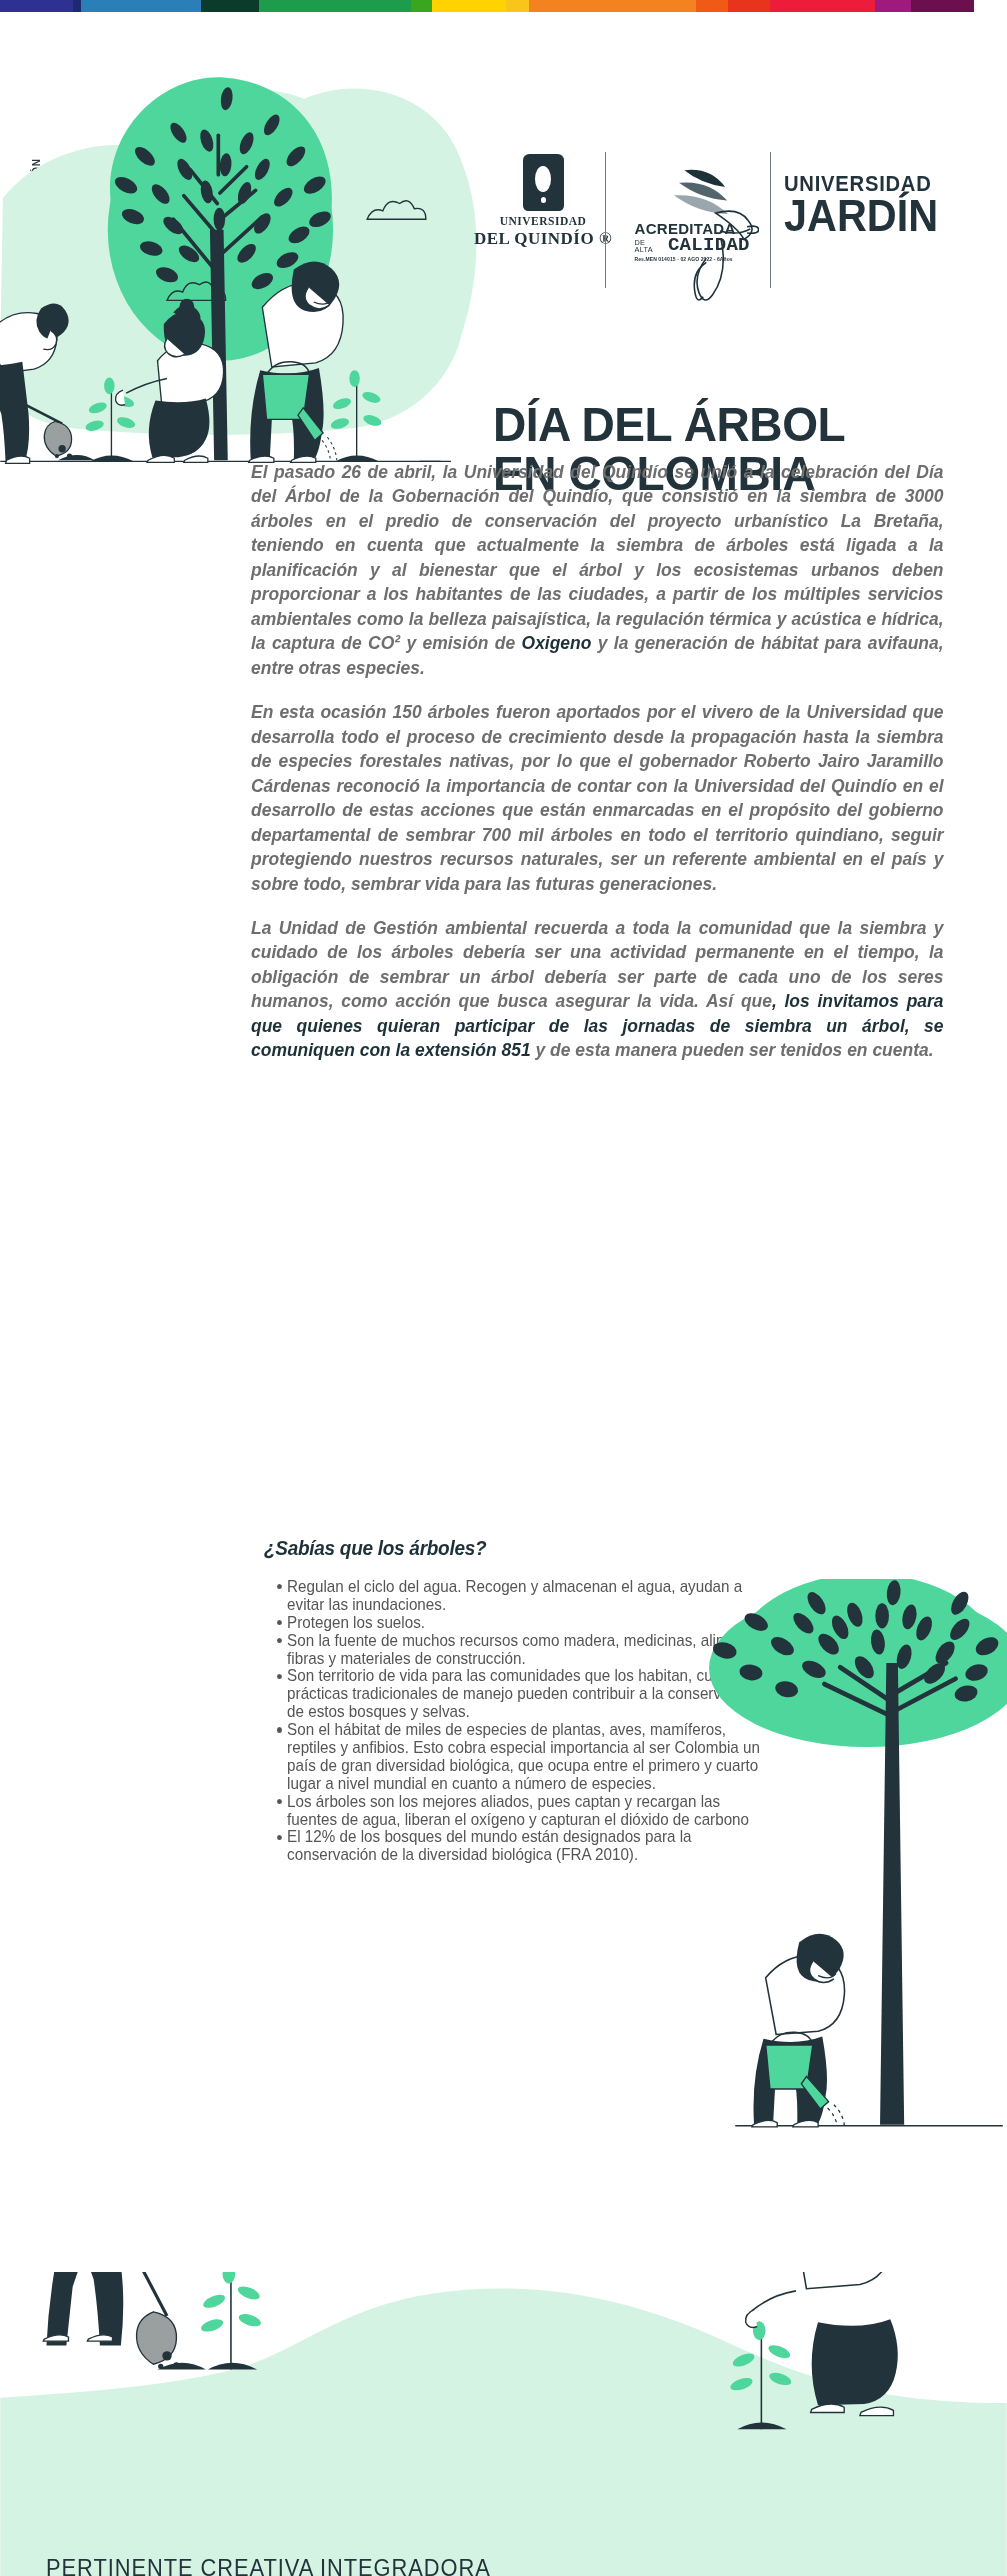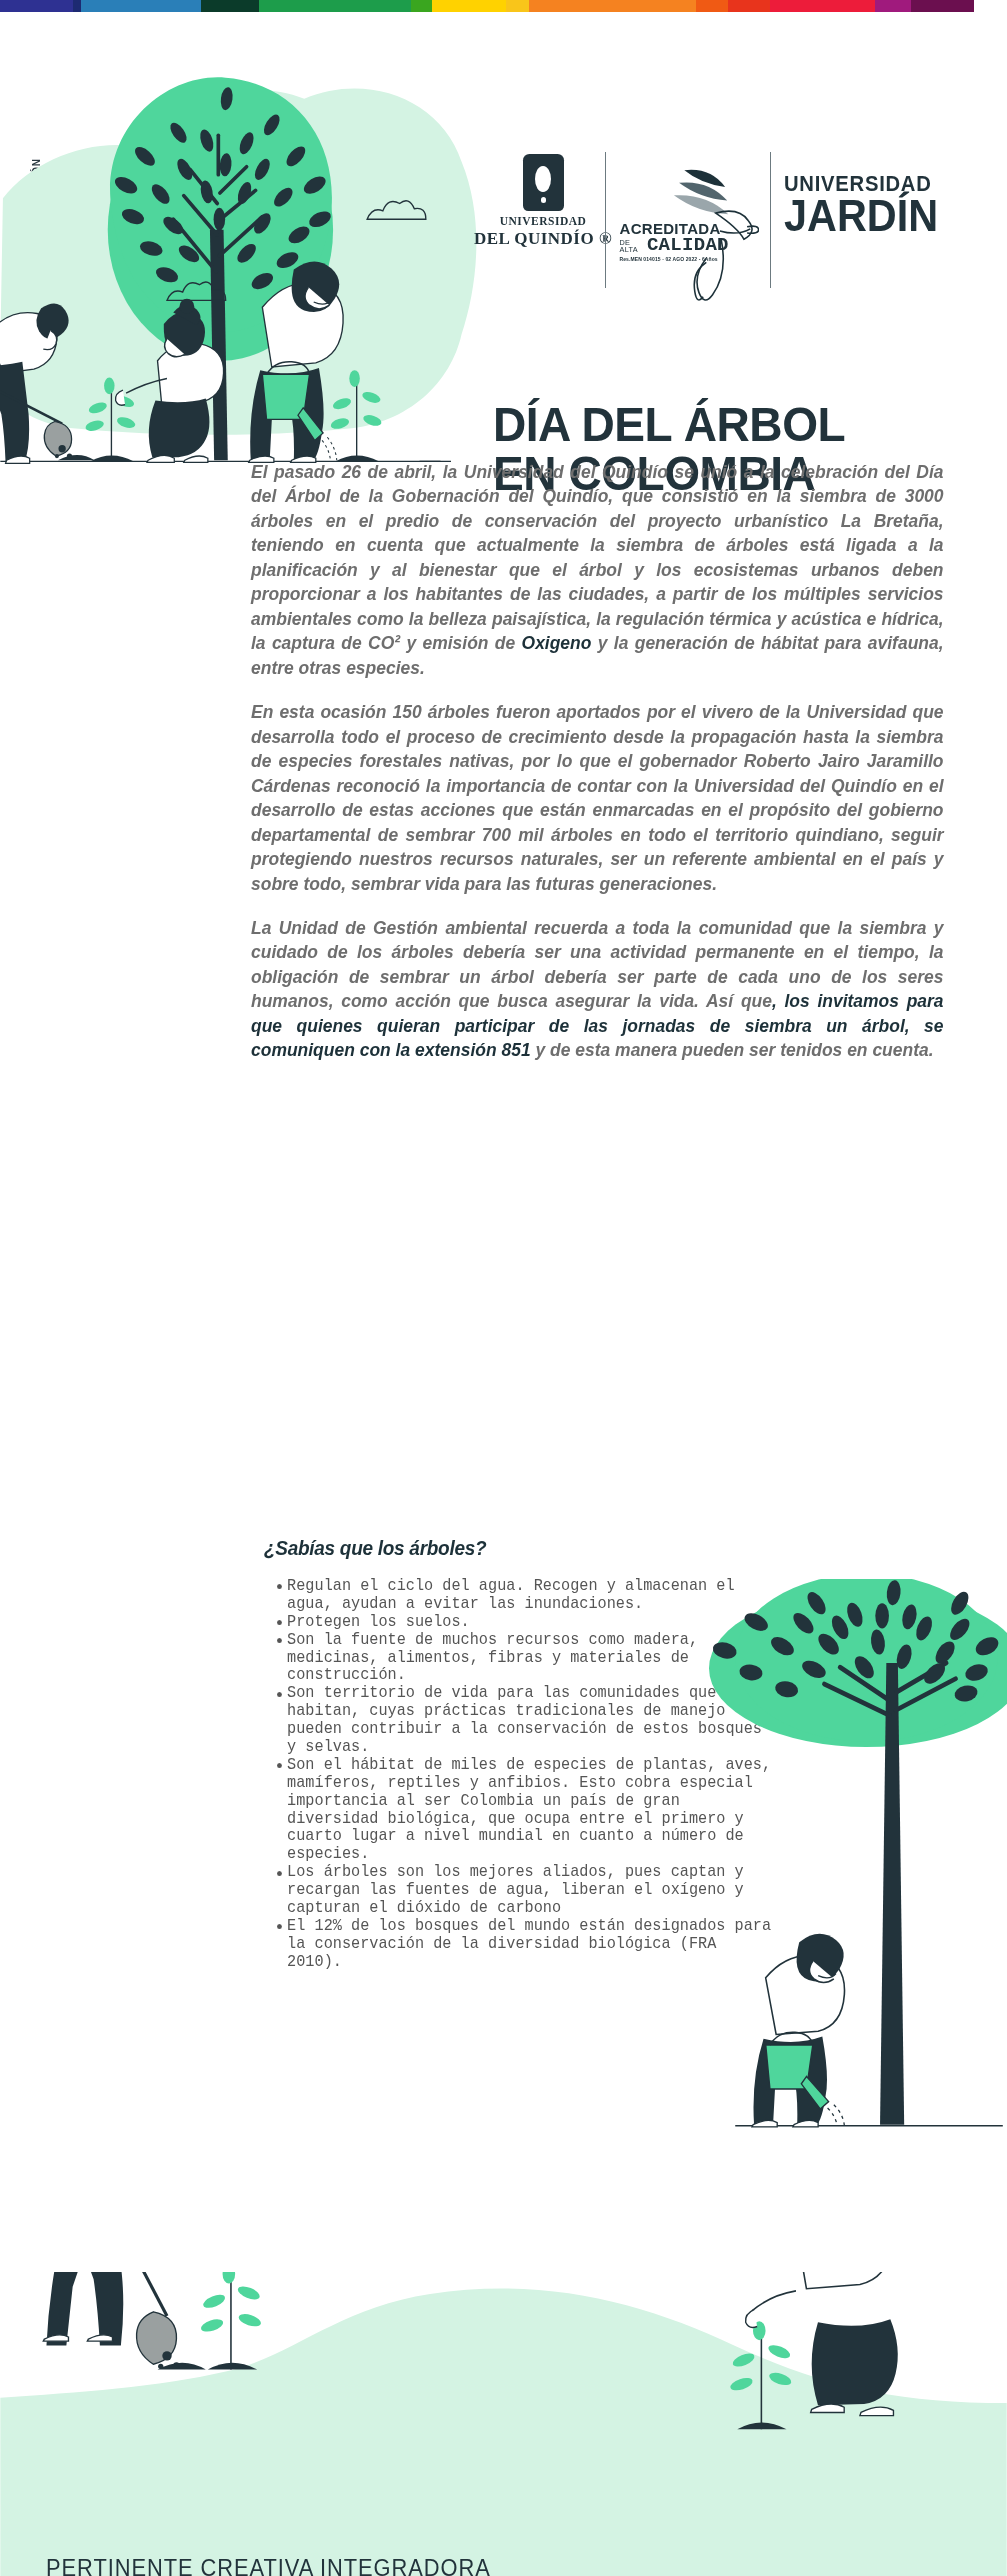--- a/index.html
+++ b/index.html
@@ -101,27 +101,27 @@
     margin: 0 11.5px;
     height: 136px;
   }
   .brand-acc {
     position: relative;
     width: 142px; height: 136px;
     padding-top: 12.6px;
   }
   .acc-text {
     position: absolute;
-    left: 3px; top: 69px;
+    left: 18px; top: 69px;
     color: #22333b;
   }
   .acc-text .l1 {
     font-size: 15px; font-weight: bold; letter-spacing: 0.3px; line-height: 1;
   }
-  .acc-row { display: flex; align-items: flex-end; gap: 9px; margin-top: 0.5px; }
+  .acc-row { display: flex; align-items: flex-end; gap: 15px; margin-top: 0.5px; }
   .acc-small { font-size: 7.3px; line-height: 0.95; letter-spacing: 0.3px; }
   .acc-text .l2 { font-size: 19px; font-weight: bold; letter-spacing: 0.3px; line-height: 0.92; font-family: Liberation Mono, monospace; }
   .acc-res { font-size: 5px; font-weight: bold; margin-top: 1.6px; letter-spacing: 0.1px; }
   .brand-jardin {
     display: flex;
     flex-direction: column;
     justify-content: center;
     padding-left: 2.1px;
     padding-top: 19px;
   }
@@ -176,21 +176,21 @@
   .know h2 {
     font-size: 20px;
     font-style: italic;
     font-weight: bold;
     color: #1d3139;
     letter-spacing: -0.3px;
     margin-bottom: 18px;
     transform: scaleX(0.95);
     transform-origin: left;
   }
-  .know ul { list-style: none; padding-left: 13.6px; font-family: Liberation Mono, monospace; }
+  .know ul { list-style: none; padding-left: 13.6px; }
   .know li {
     position: relative;
     color: #555555;
     font-size: 15.7px;
     line-height: 1.14;
     margin-bottom: 0px;
     padding-left: 9.4px;
     transform: scaleX(0.97);
     transform-origin: left;
   }

